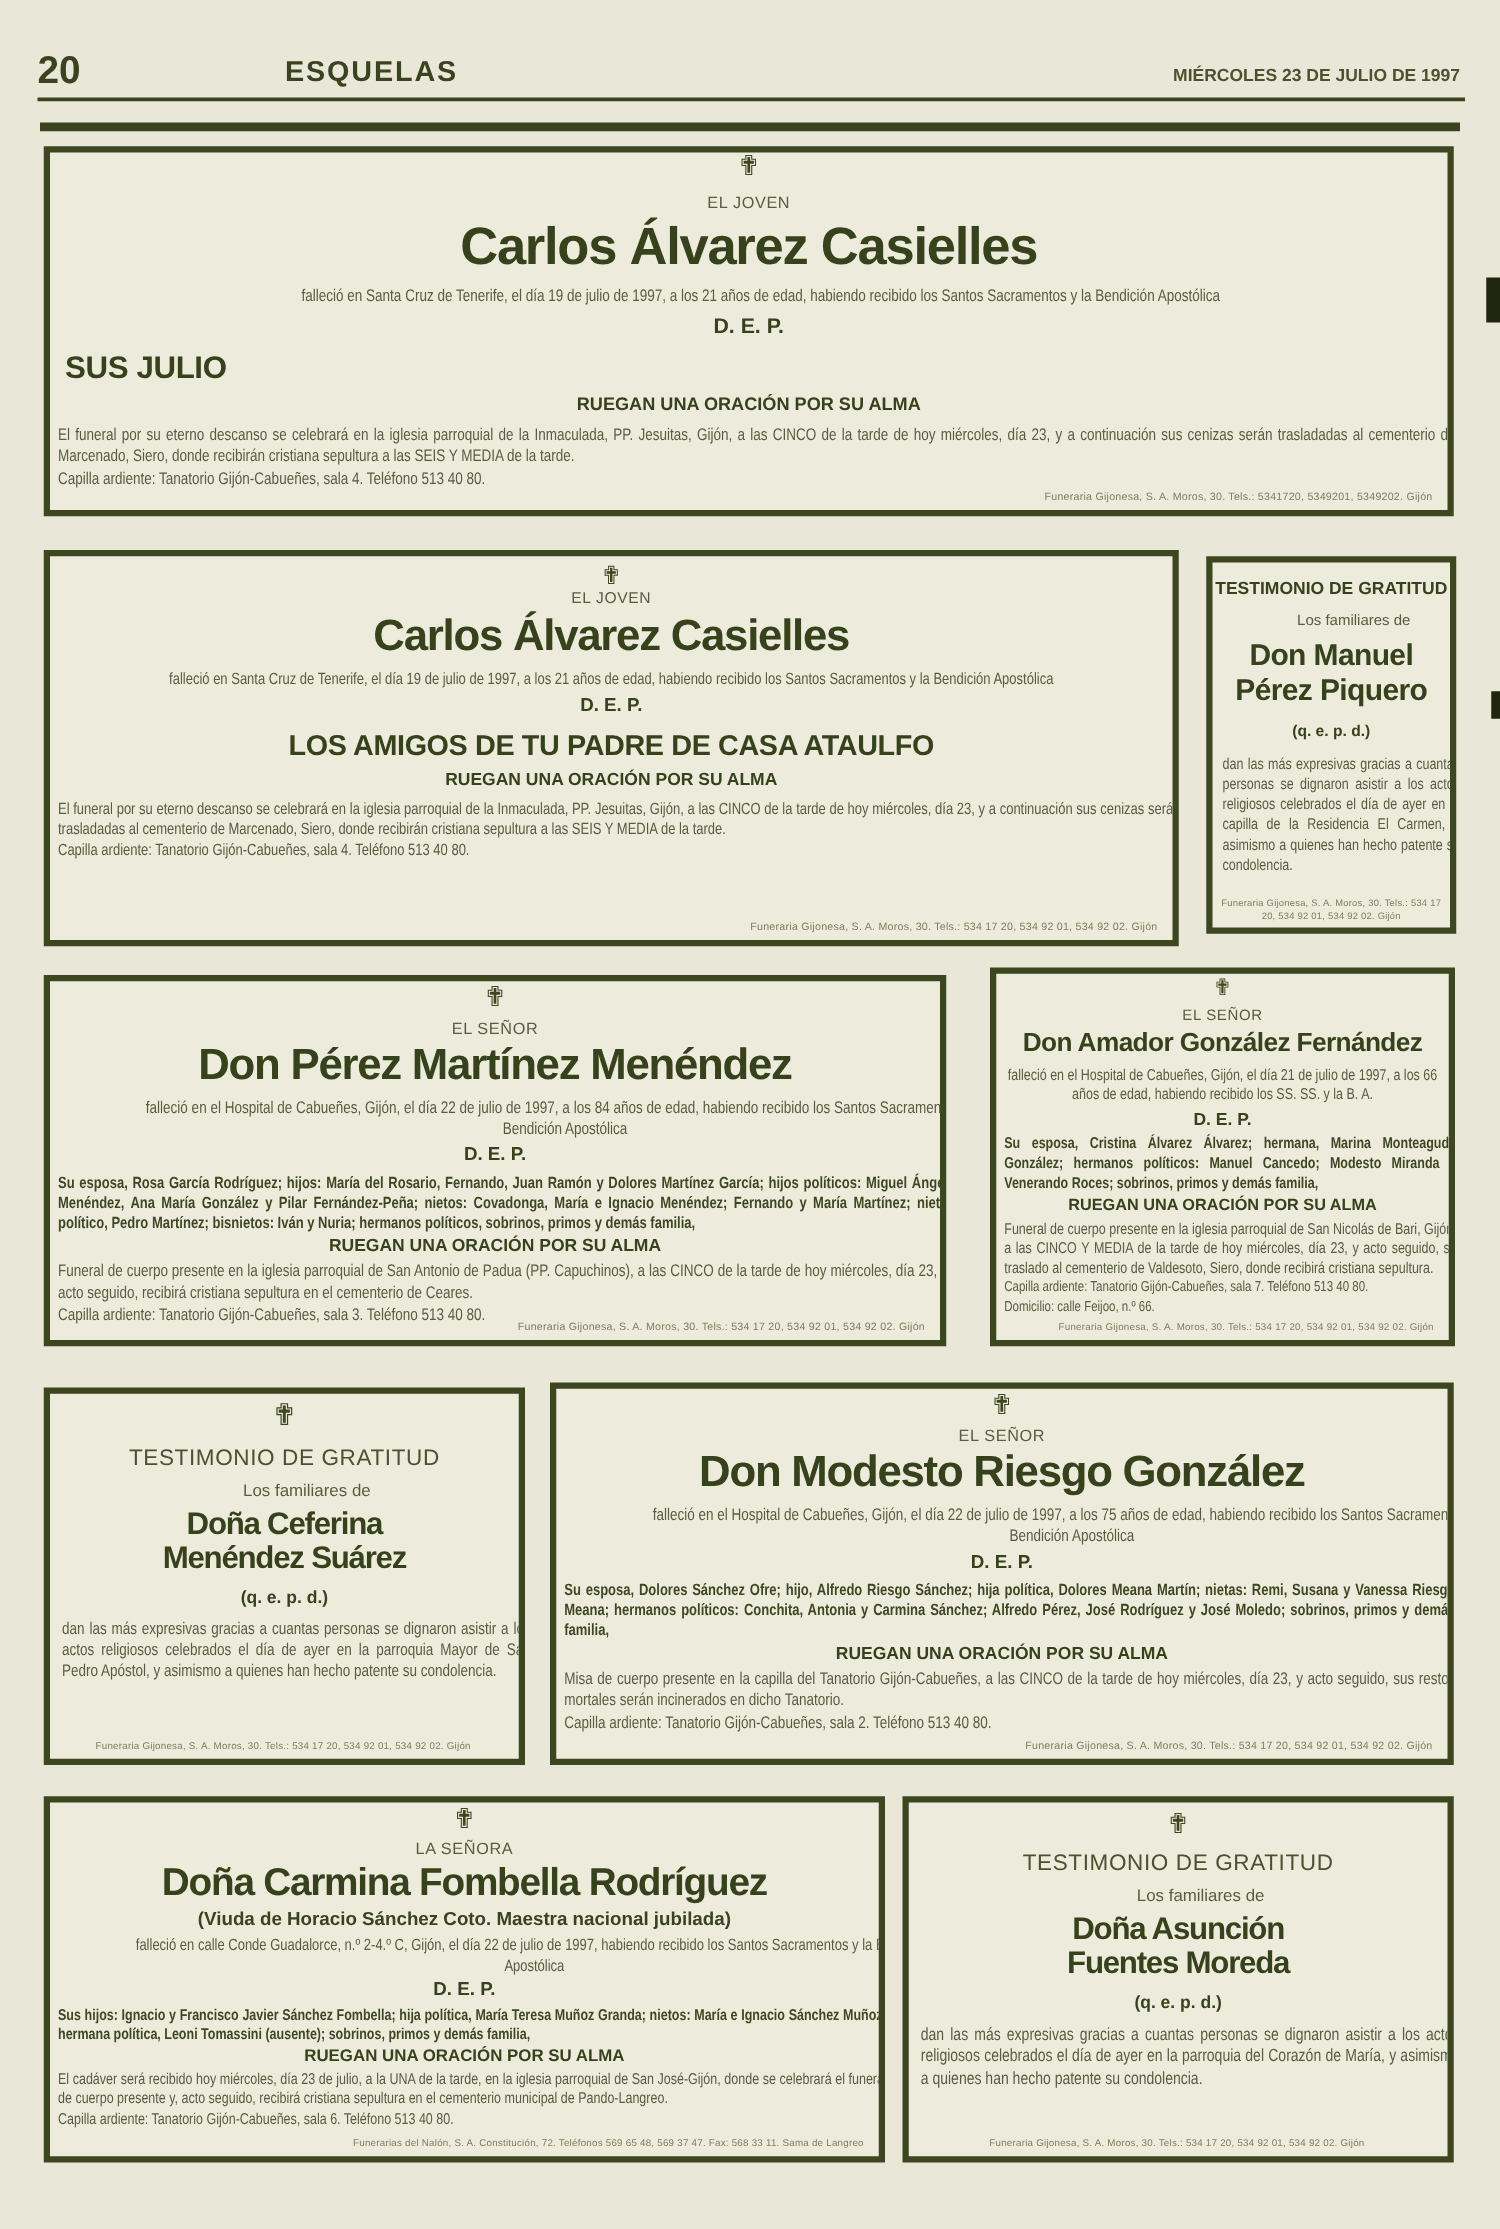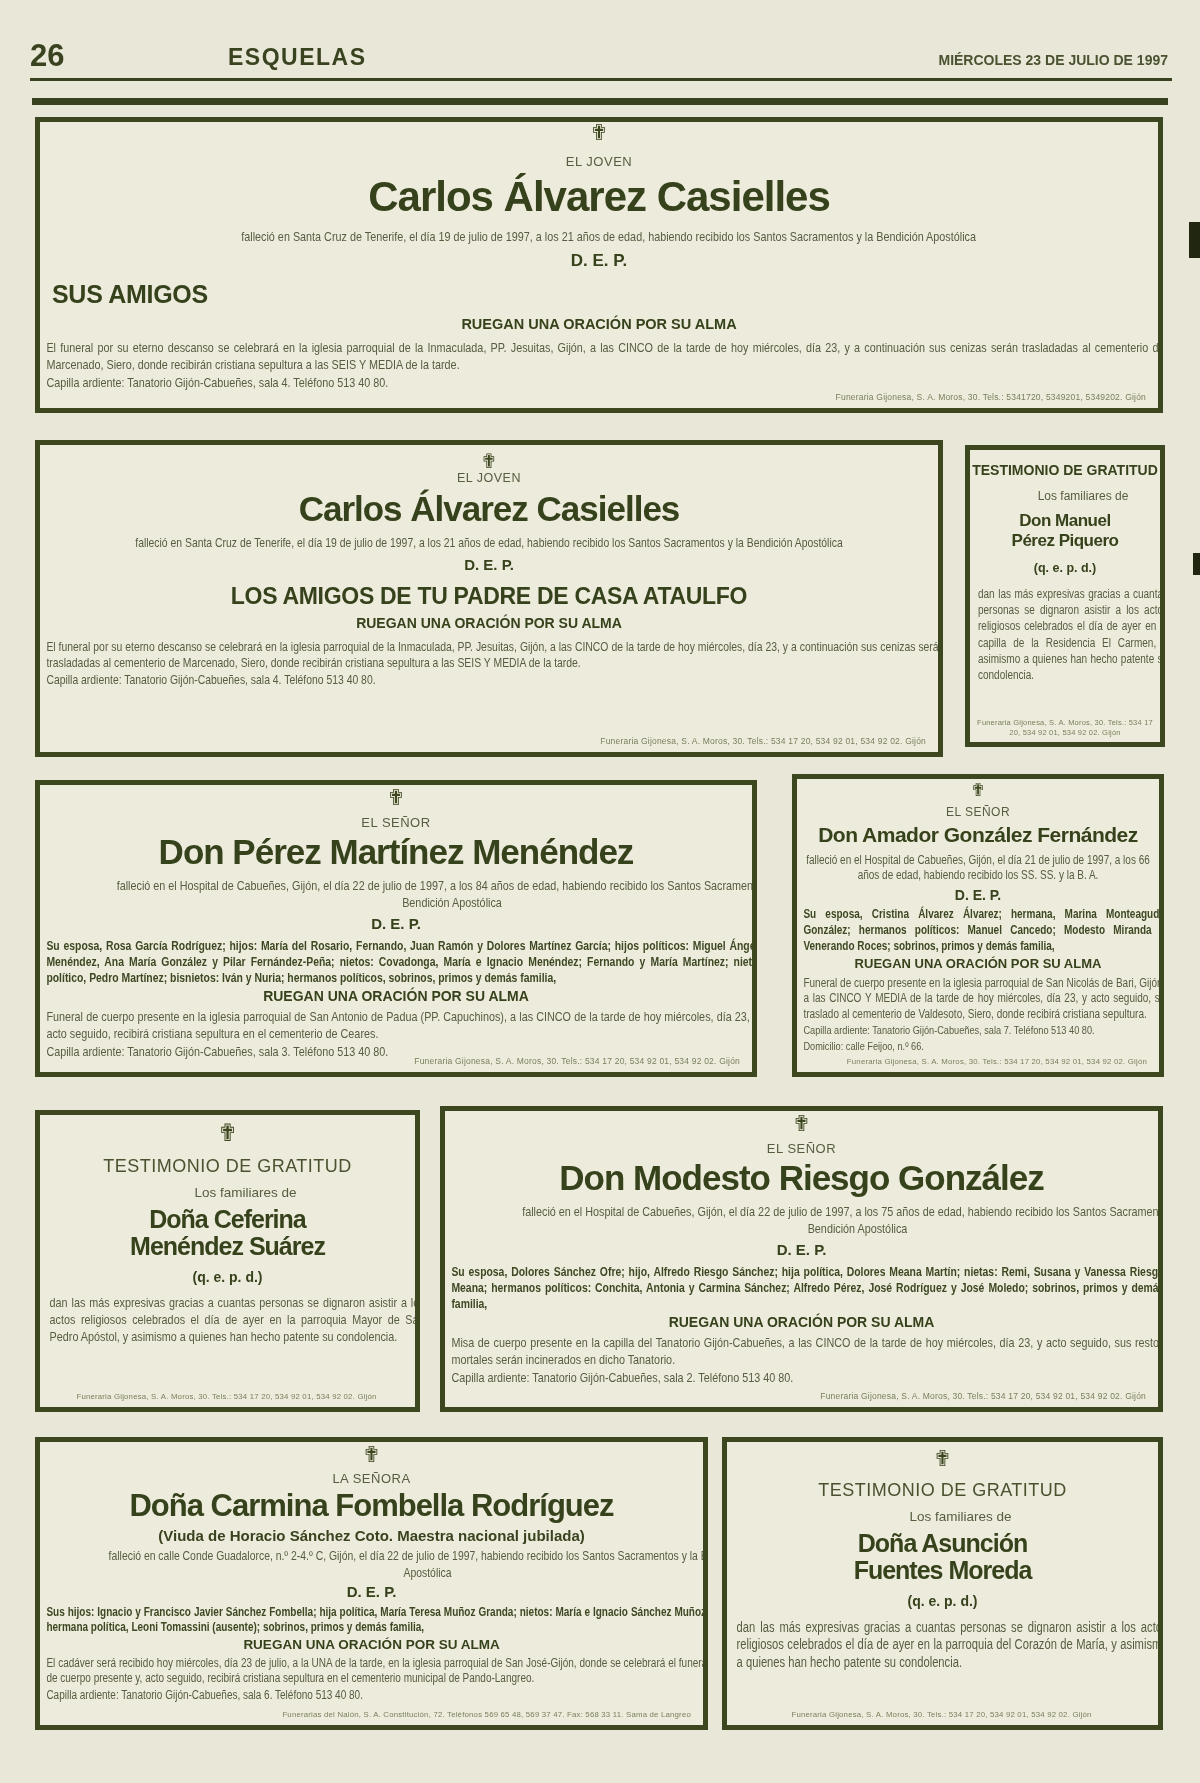--- a/index.html
+++ b/index.html
@@ -61,21 +61,21 @@
   #b2 .epithet{font-size:12.5px;}
   #b2 .name{font-size:35px;margin-top:3px;}
   #b2 .death{font-size:13px;margin-top:8px;}
   #b2 .dep{font-size:15px;margin-top:4px;}
   #b2 .mourners{font-size:23px;margin-top:8px;}
   #b2 .prayer{font-size:14px;margin-top:4px;}
   #b2 .funeral{font-size:13px;margin-top:6px;}
   #b2 .chapel{font-size:13px;margin-top:1px;}
   #b3 .g-title{font-size:14px;margin-top:12px;}
   #b3 .relatives{font-size:12px;margin-top:9px;}
-  #b3 .name{font-size:17px;margin-top:7px;line-height:1.2;letter-spacing:-.5px;}
+  #b3 .name{font-size:24px;margin-top:7px;line-height:1.2;letter-spacing:-.5px;}
   #b3 .qepd{font-size:12.5px;margin-top:10px;}
   #b3 .gbody{font-size:12.5px;margin-top:9px;padding:0 10px;line-height:1.3;}
   #b3 .sig{font-size:7.5px;text-align:center;left:6px;right:6px;}
   #b4 .cross{margin-top:2px;}
   #b4 .epithet{margin-top:6px;}
   #b4 .name{font-size:35px;margin-top:2px;}
   #b4 .death{font-size:13.5px;margin-top:7px;padding:0 70px;}
   #b4 .dep{font-size:15px;margin-top:3px;}
   #b4 .family{font-size:13px;margin-top:4px;}
   #b4 .prayer{font-size:14px;margin-top:2px;}
@@ -123,33 +123,33 @@
   #b9 .relatives{font-size:13.5px;margin-top:7px;}
   #b9 .name{font-size:25px;margin-top:5px;}
   #b9 .qepd{font-size:14px;margin-top:9px;}
   #b9 .gbody{font-size:14px;margin-top:8px;}
   #b9 .sig{font-size:7.8px;text-align:center;}
 </style>
 </head>
 <body>
 
 <div class="page">
-  <span class="pgnum">26</span>
+  <span class="pgnum">20</span>
   <span class="section">ESQUELAS</span>
   <span class="pdate">MIÉRCOLES 23 DE JULIO DE 1997</span>
   <div class="header-rule"></div>
   <div class="top-rule"></div>
 
   <div class="box" id="b1">
       <div class="cross">✟</div>
       <div class="epithet">EL JOVEN</div>
       <div class="name">Carlos Álvarez Casielles</div>
       <div class="death cond">falleció en Santa Cruz de Tenerife, el día 19 de julio de 1997, a los 21 años de edad, habiendo recibido los Santos Sacramentos y la Bendición Apostólica</div>
       <div class="dep">D. E. P.</div>
-      <div class="mourners">SUS AMIGOS</div>
+      <div class="mourners">SUS JULIO</div>
       <div class="prayer">RUEGAN UNA ORACIÓN POR SU ALMA</div>
       <div class="funeral cond">El funeral por su eterno descanso se celebrará en la iglesia parroquial de la Inmaculada, PP. Jesuitas, Gijón, a las CINCO de la tarde de hoy miércoles, día 23, y a continuación sus cenizas serán trasladadas al cementerio de Marcenado, Siero, donde recibirán cristiana sepultura a las SEIS Y MEDIA de la tarde.</div>
       <div class="chapel cond">Capilla ardiente: Tanatorio Gijón-Cabueñes, sala 4. Teléfono 513 40 80.</div>
       <div class="sig">Funeraria Gijonesa, S. A. Moros, 30. Tels.: 5341720, 5349201, 5349202. Gijón</div>
     </div>
   <div class="box" id="b2">
       <div class="cross">✟</div>
       <div class="epithet">EL JOVEN</div>
       <div class="name">Carlos Álvarez Casielles</div>
       <div class="death cond">falleció en Santa Cruz de Tenerife, el día 19 de julio de 1997, a los 21 años de edad, habiendo recibido los Santos Sacramentos y la Bendición Apostólica</div>

